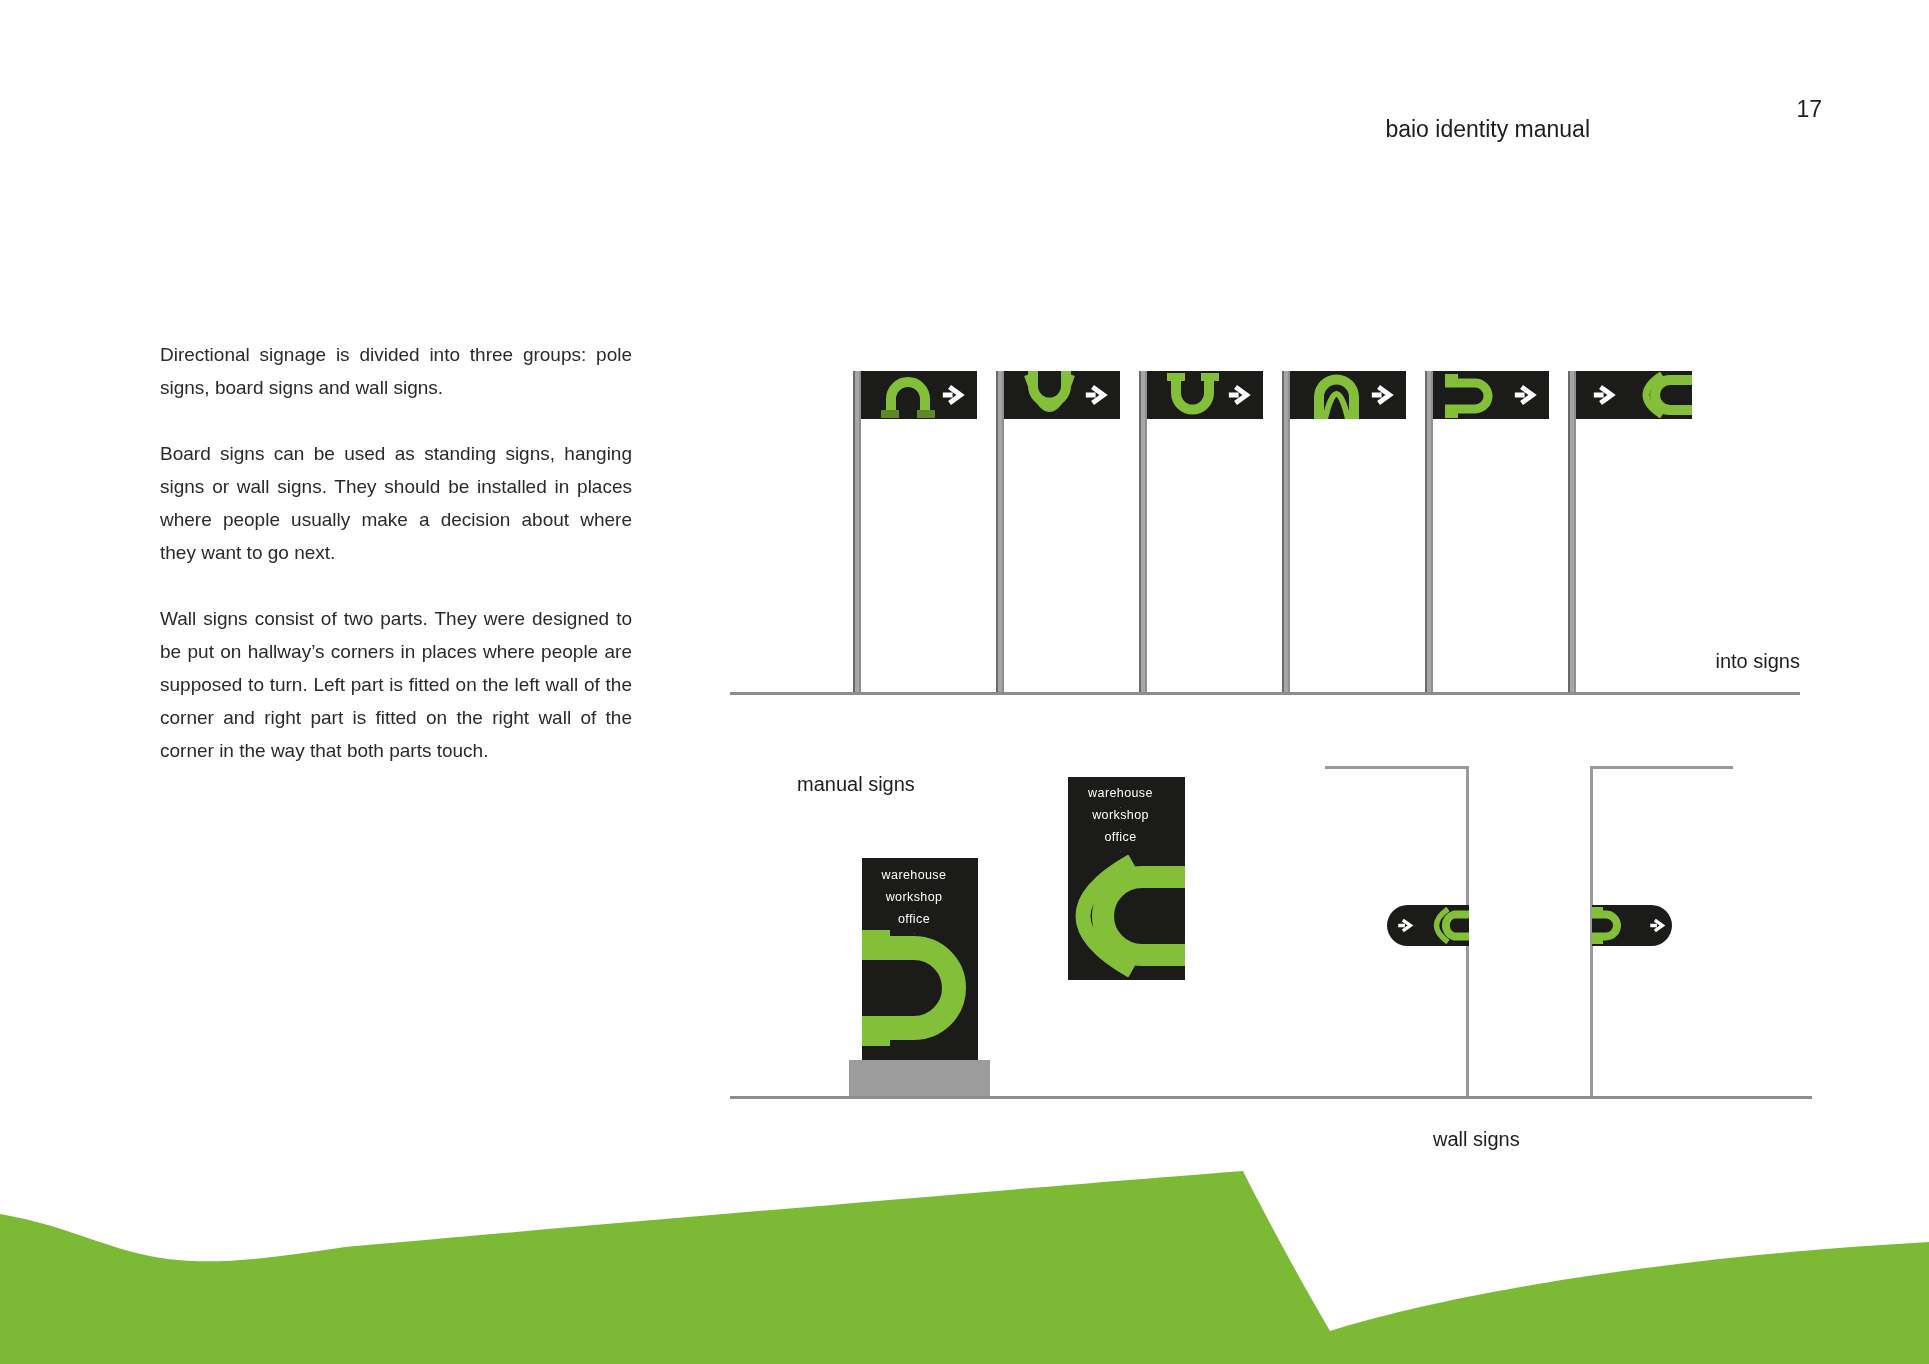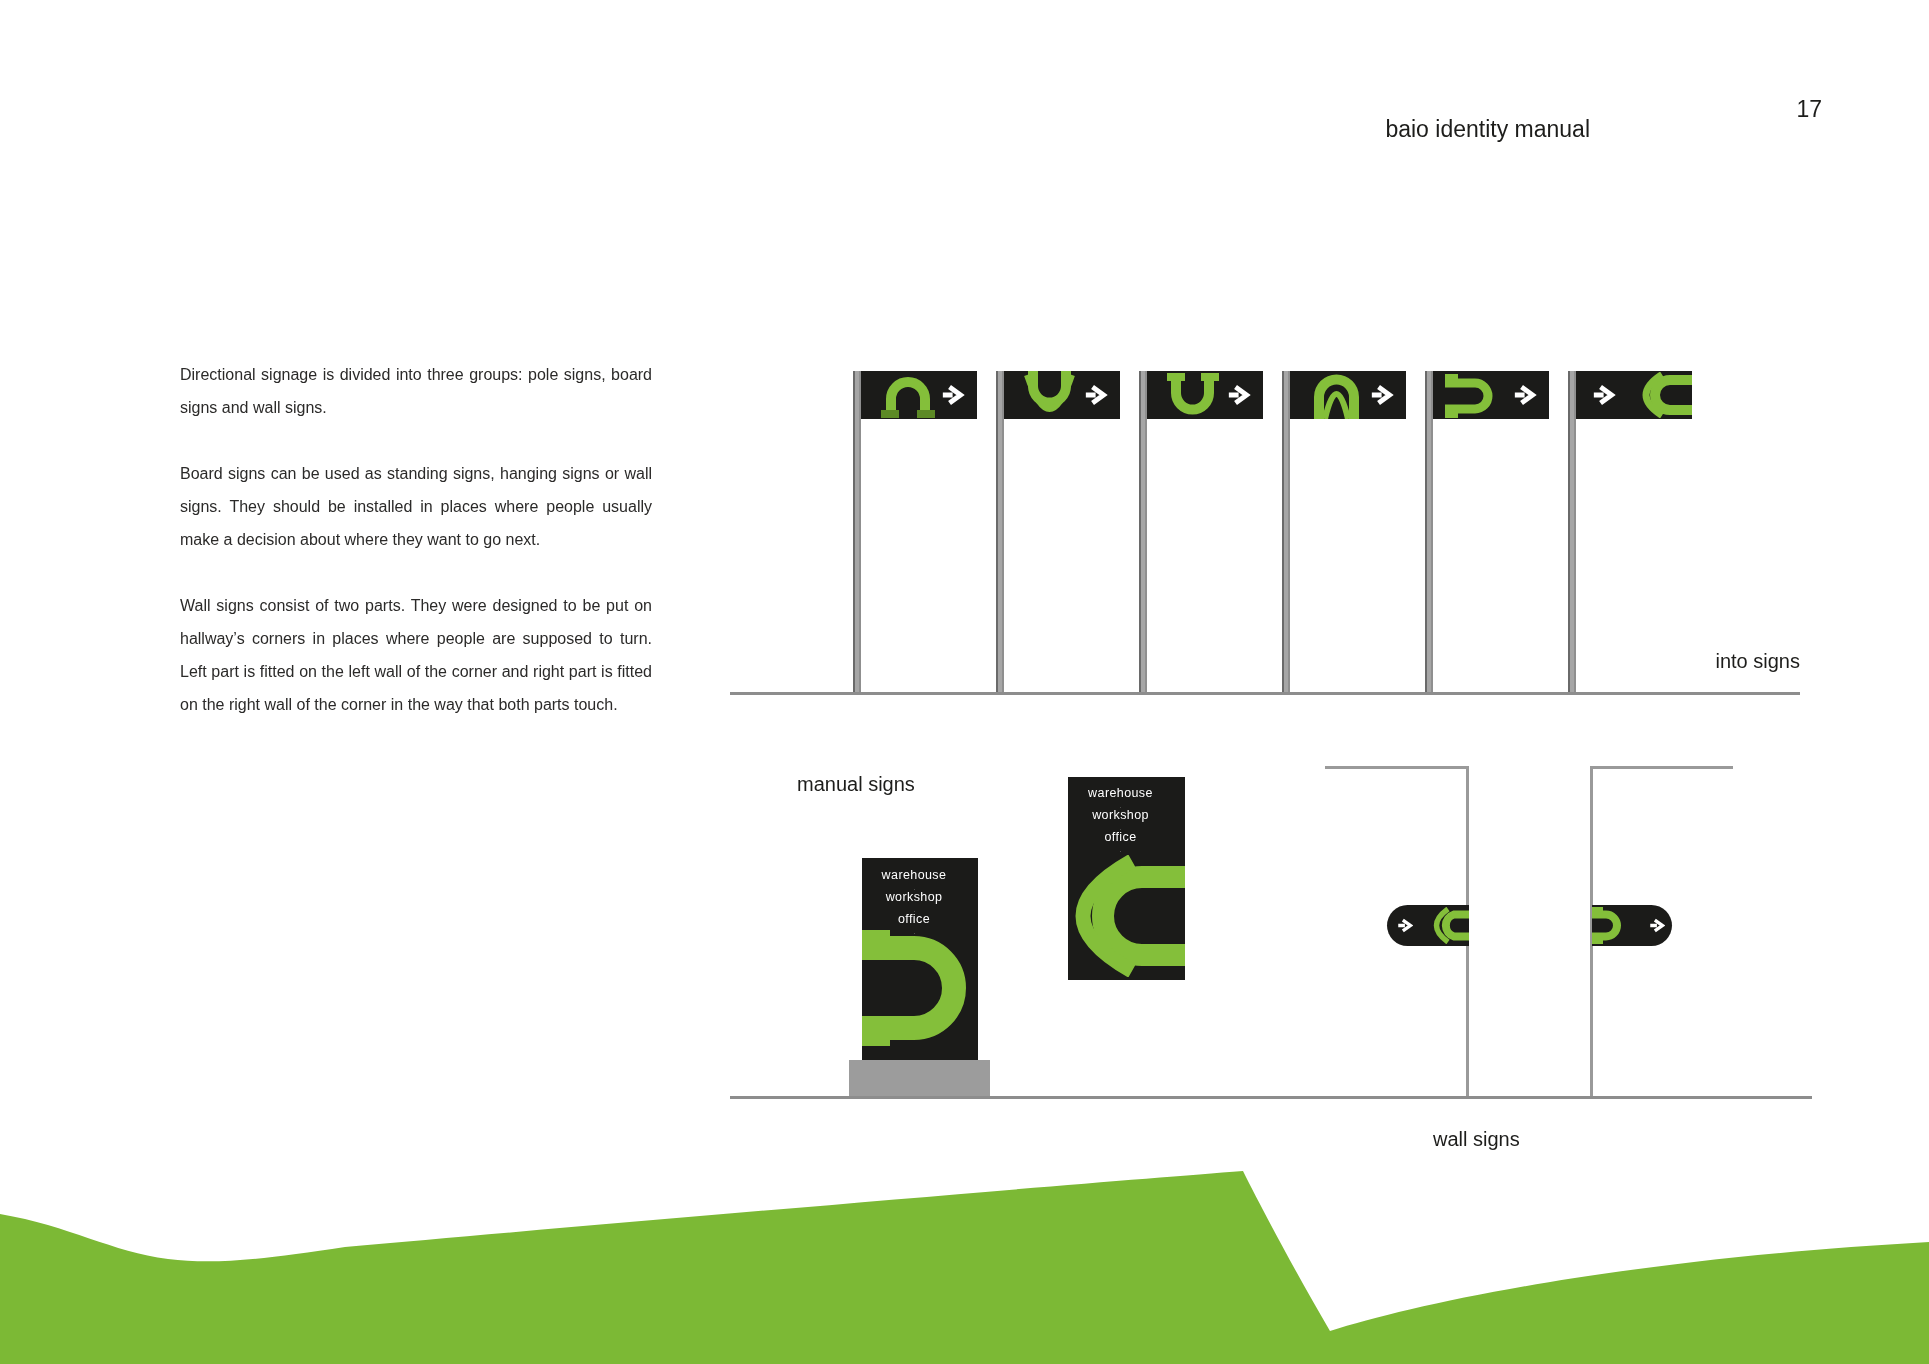--- a/index.html
+++ b/index.html
@@ -6,21 +6,21 @@
   #page{position:relative;width:1929px;height:1364px;background:#ffffff;overflow:hidden;
         font-family:"Liberation Sans", sans-serif;color:#2b2a29;}
   .abs{position:absolute;}
 
   
   #page-title{left:160px;top:84px;font-size:42px;letter-spacing:-1px;color:#1d1d1b;}
   #manual-name{right:339px;top:96px;font-size:23px;color:#1d1d1b;margin-top:20px;}
   #page-number{right:107px;top:96px;font-size:23px;color:#1d1d1b;}
 
   
-  #body-copy{left:160px;top:358px;width:472px;font-size:16px;line-height:33px;text-align:justify;margin-left:20px;}
+  #body-copy{left:160px;top:338px;width:472px;font-size:19px;line-height:33px;text-align:justify;}
   #body-copy p{margin:0 0 33px 0;}
 
   
   .sec-label{font-size:20px;color:#1d1d1b;}
 
   
   .gline{background:#8d8d8d;height:2.5px;}
   .wline-v{background:#9a9a9a;width:2.5px;}
   .wline-h{background:#9a9a9a;height:2.5px;}
 

